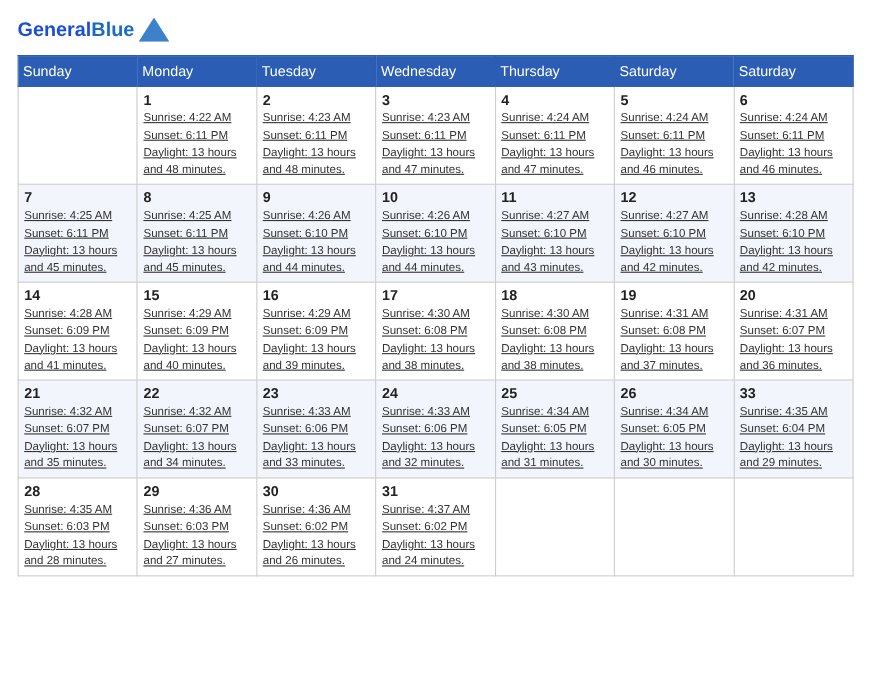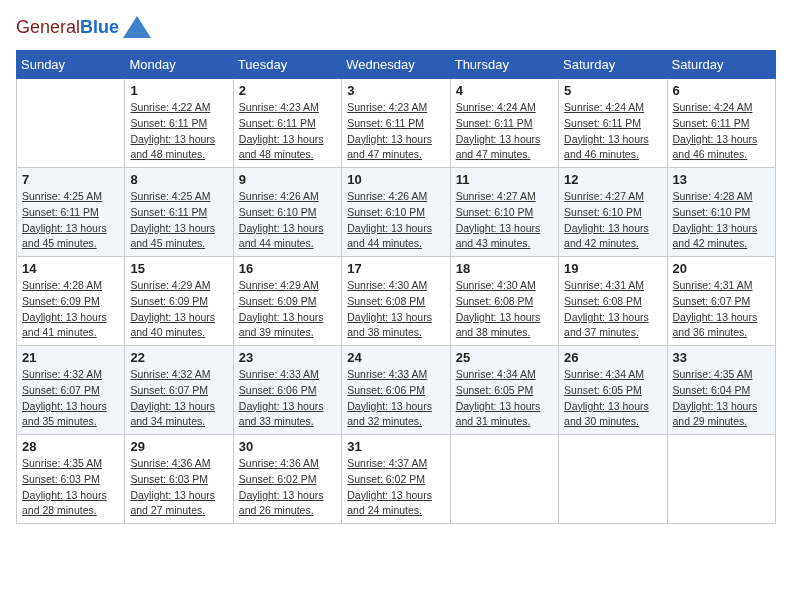--- a/index.html
+++ b/index.html
@@ -16,22 +16,22 @@
       align-items: flex-start;
       margin-bottom: 12px;
     }
     .logo {
       display: flex;
       align-items: center;
       gap: 2px;
     }
     .logo-text-general {
       font-size: 18px;
-      font-weight: normal;
-      color: #7f1d1d;
+      font-weight: bold;
+      color: #1d4ed8;
     }
     .logo-text-blue {
       font-size: 18px;
       font-weight: bold;
       color: #1a6bc1;
       text-align: center;
     }
     .logo-icon {
       width: 28px;
       height: 22px;

